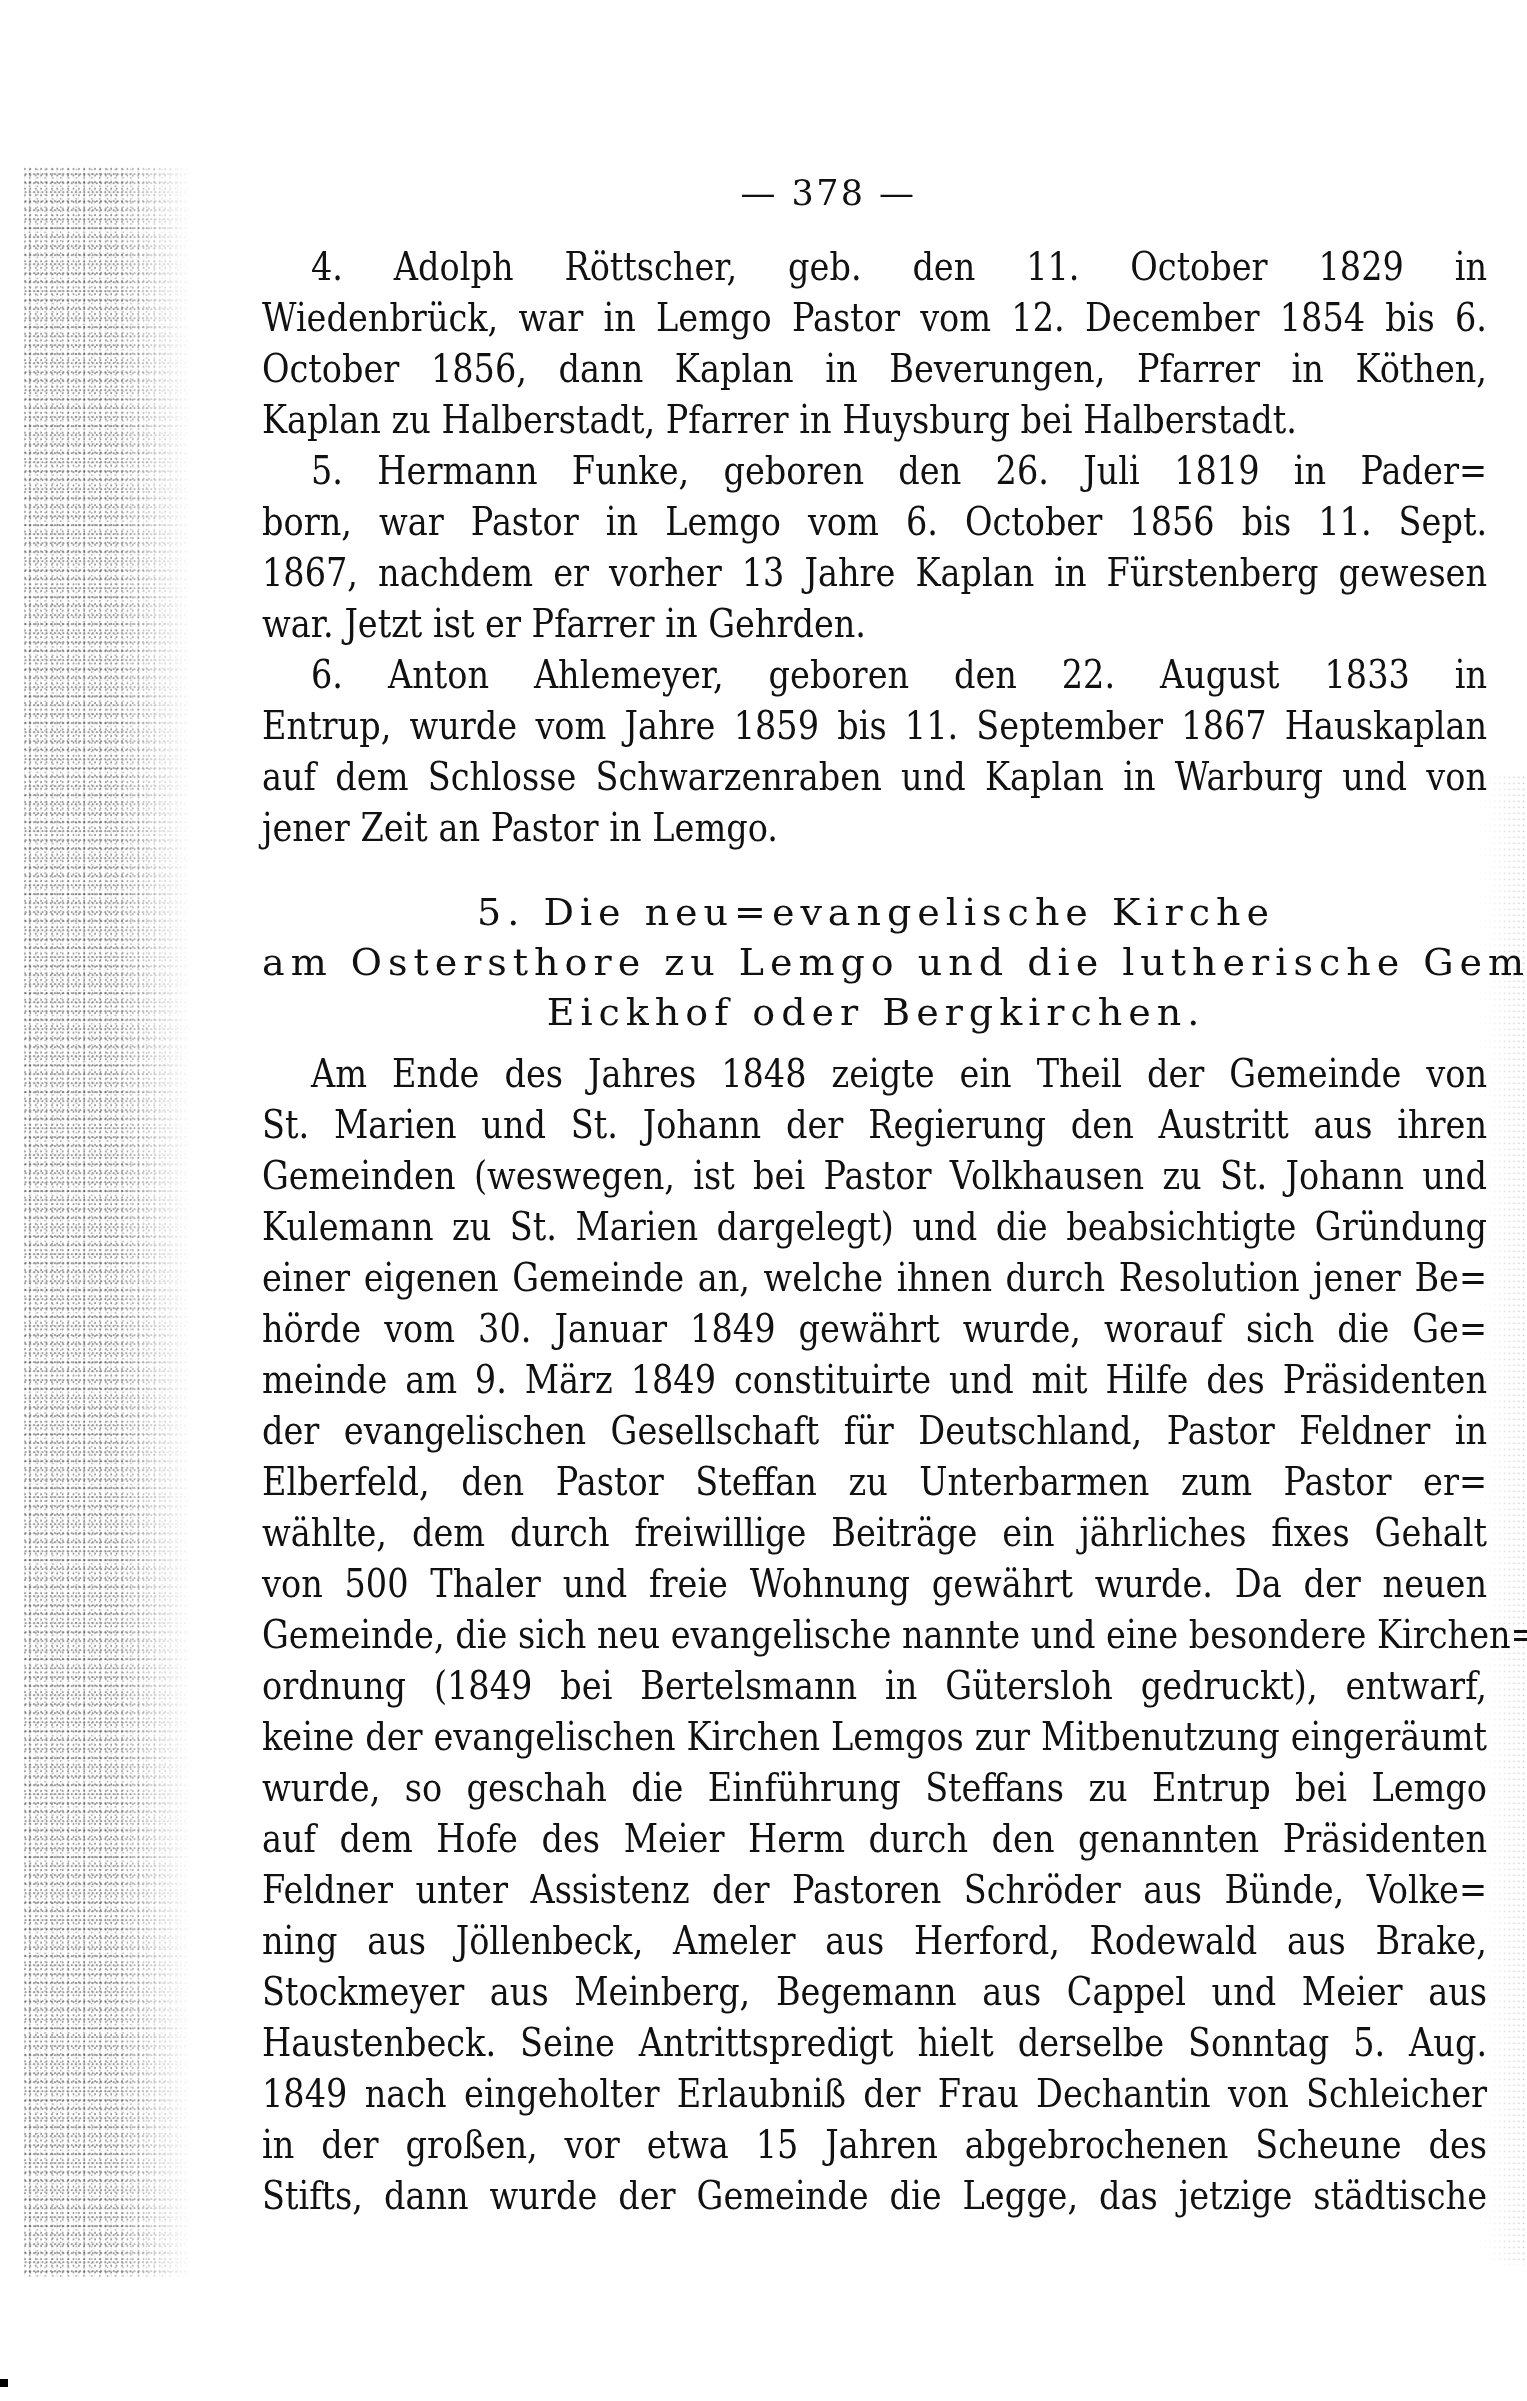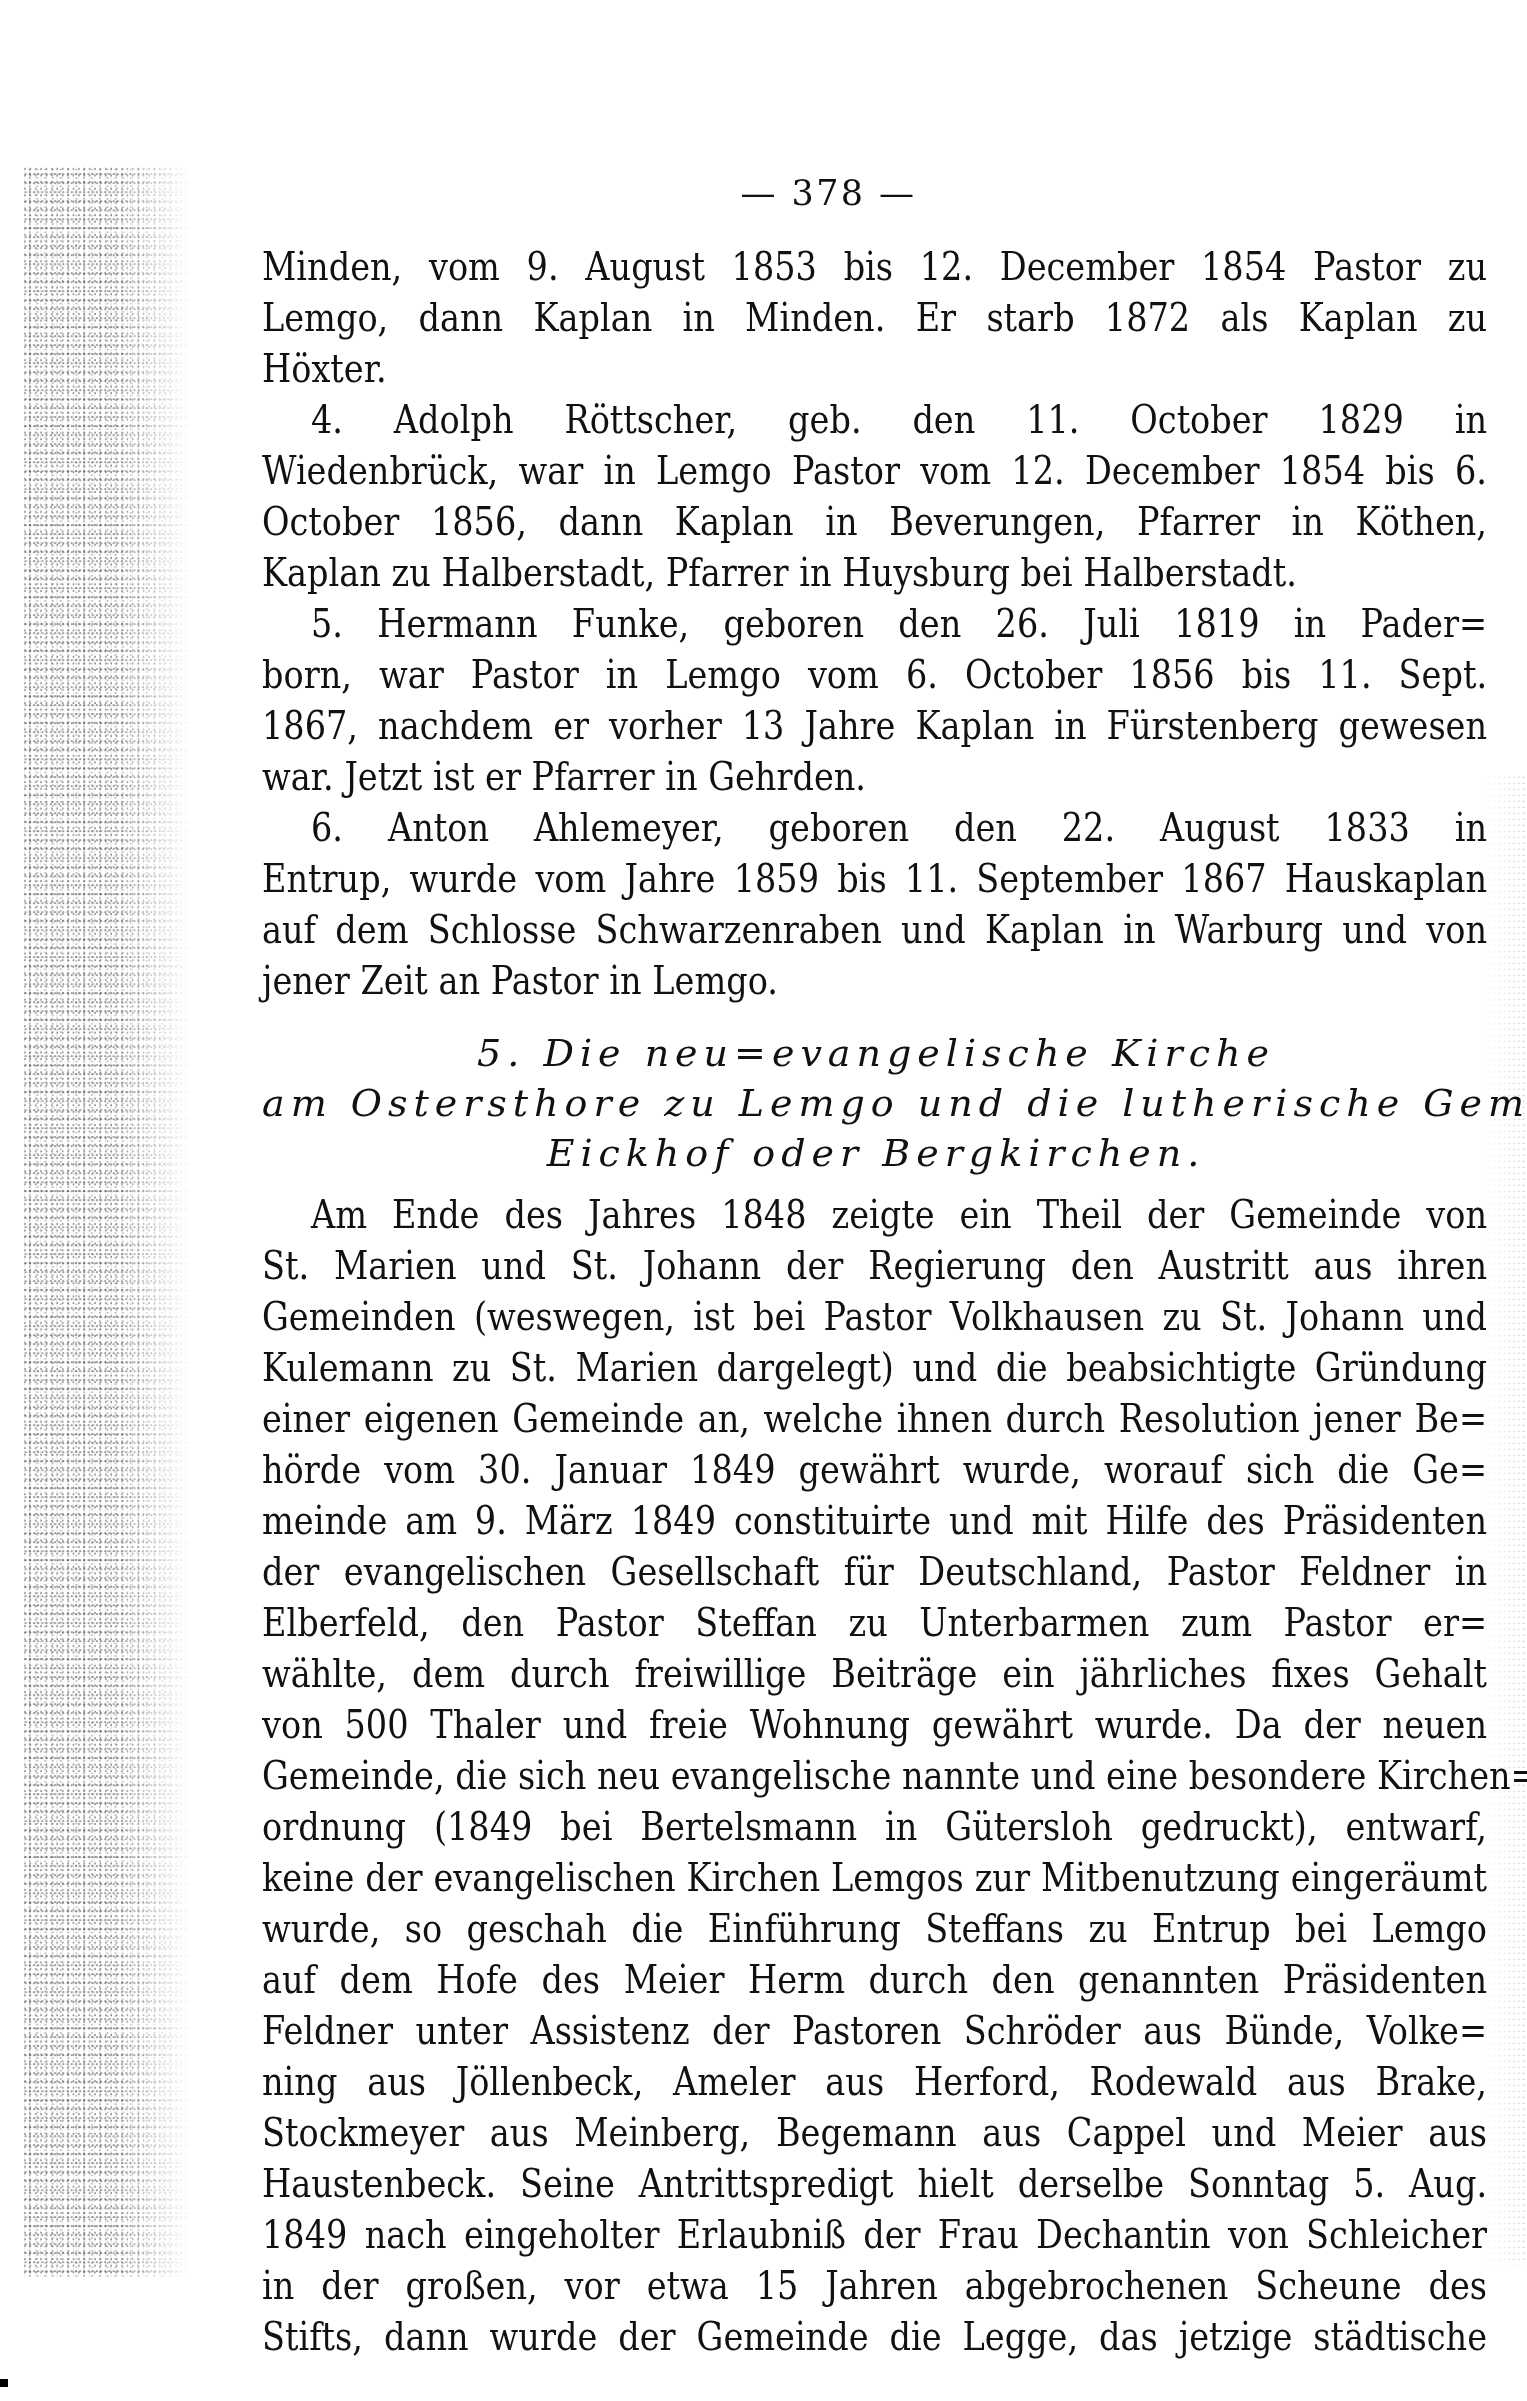--- a/index.html
+++ b/index.html
@@ -84,41 +84,35 @@
       box-sizing: border-box;
     }
     .heading {
       text-align: center;
       font-size: 38px;
       line-height: 50px;
       letter-spacing: 6px;
       white-space: nowrap;
     }
     .heading-block {
-      margin-top: 22px;
+      margin-top: 34px;
       margin-bottom: 10.7px;
-      font-style: italic;
     }
   </style>
 </head>
 <body>
 
 <div class="scan-noise"></div>
 <div class="scan-noise-right"></div>
 <div class="corner-mark"></div>
 
 <div class="page">
 
   <div class="page-number">— 378 —</div>
 
-  <div>
-    <div class="line">Minden, vom 9. August 1853 bis 12. December 1854 Pastor zu</div>
-    <div class="line">Lemgo, dann Kaplan in Minden. Er starb 1872 als Kaplan zu</div>
-    <div class="line last">Höxter.</div>
-  </div>
 
   <div>
     <div class="line indent">4. Adolph Röttscher, geb. den 11. October 1829 in</div>
     <div class="line">Wiedenbrück, war in Lemgo Pastor vom 12. December 1854 bis 6.</div>
     <div class="line">October 1856, dann Kaplan in Beverungen, Pfarrer in Köthen,</div>
     <div class="line last">Kaplan zu Halberstadt, Pfarrer in Huysburg bei Halberstadt.</div>
   </div>
 
   <div>
     <div class="line indent">5. Hermann Funke, geboren den 26. Juli 1819 in Pader=</div>

